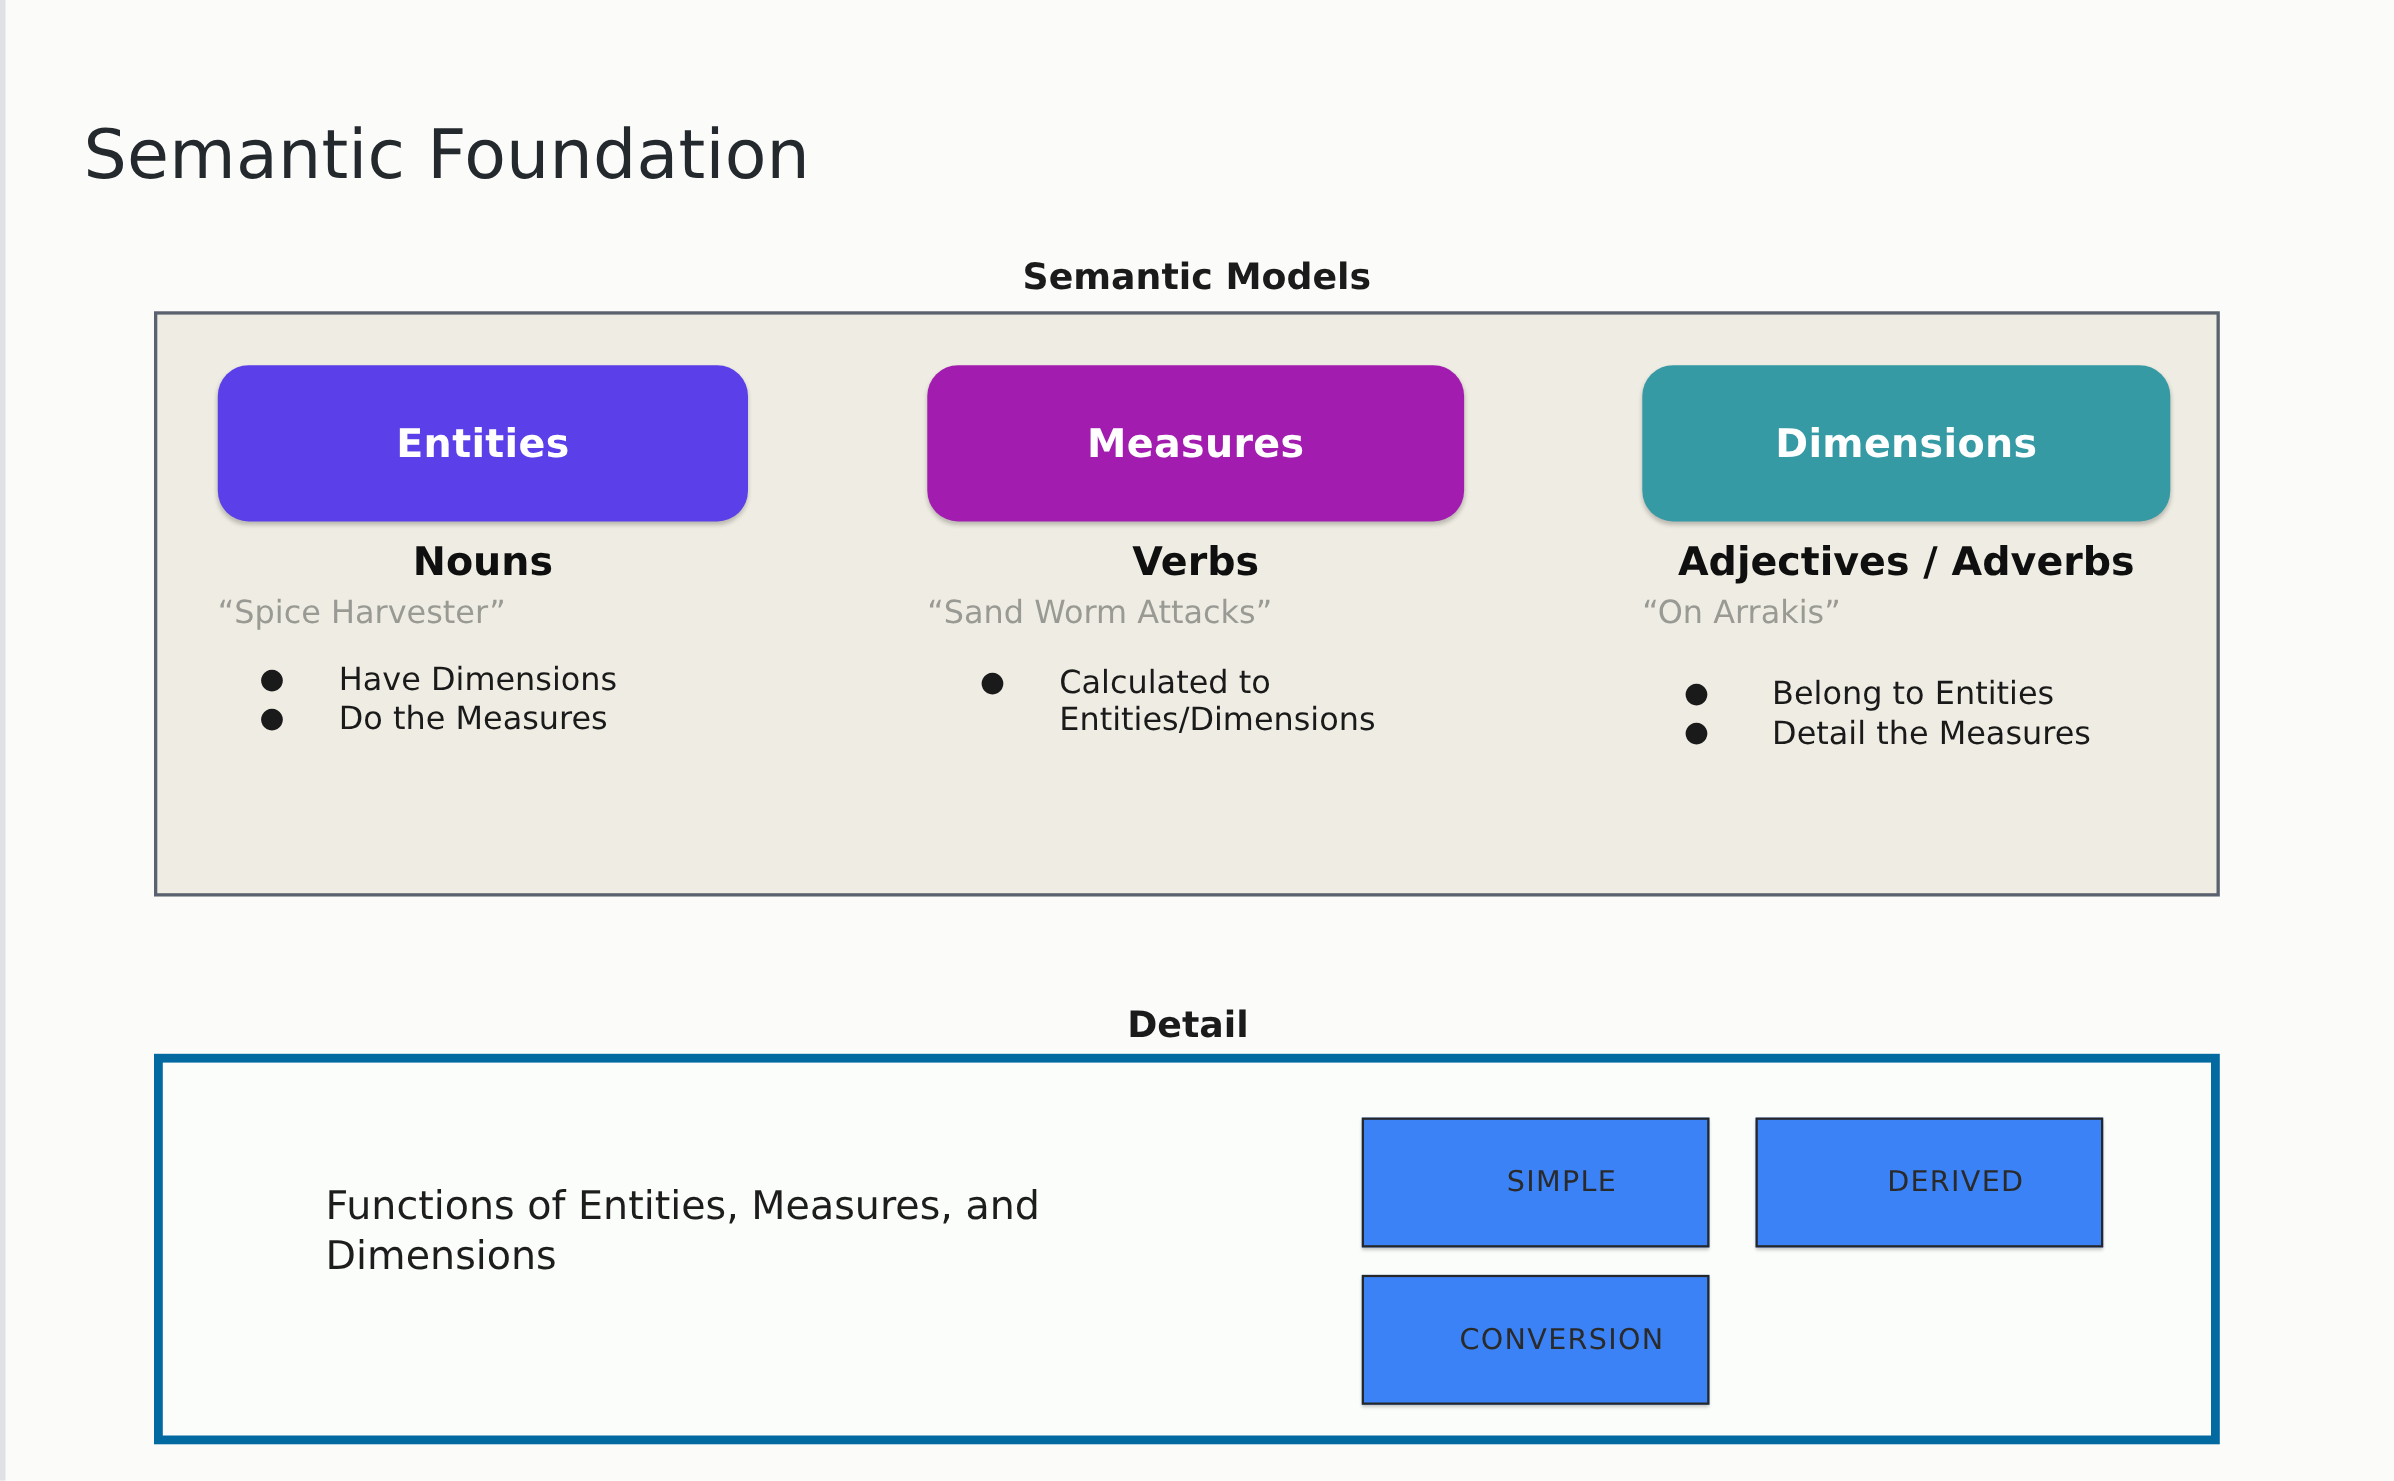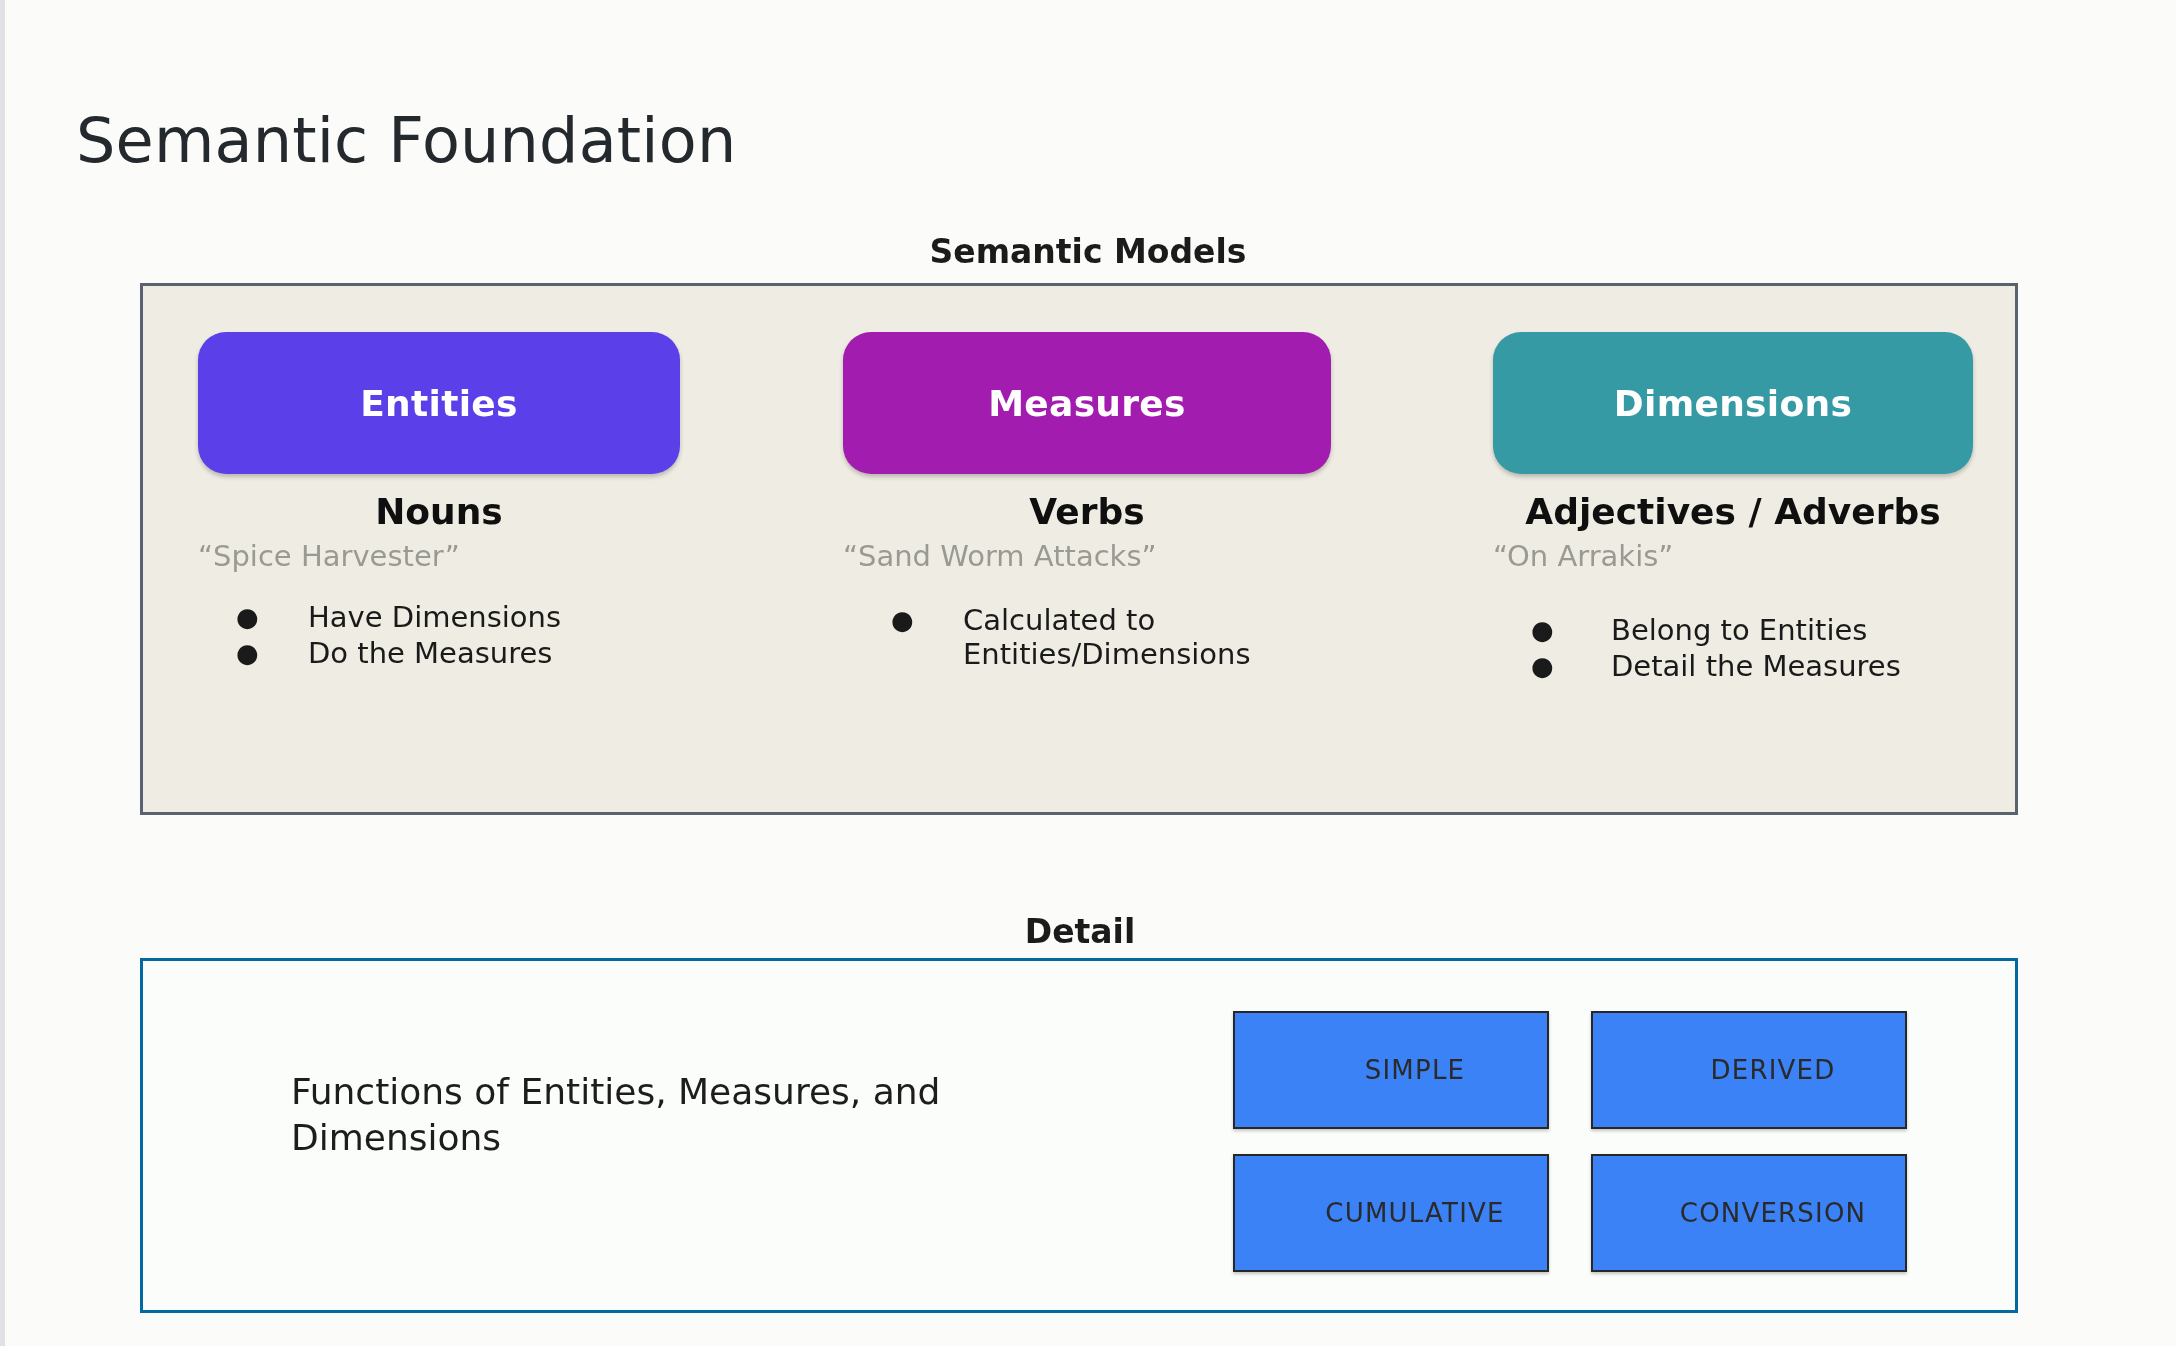--- a/index.html
+++ b/index.html
@@ -149,21 +149,21 @@
   #col-dimensions .bullets .dot { width: 80px; }
 
   
   .mx-panel {
     position: absolute;
     left: 140px;
     top: 958px;
     width: 1878px;
     height: 355px;
     background: #fbfdfa;
-    border: 3px solid #0369a1;
+    border: 8px solid #0369a1;
     box-sizing: border-box;
   }
   .mx-desc {
     position: absolute;
     left: 148px;
     top: 108px;
     font-size: 36px;
     line-height: 1.28;
     color: #1d1d1d;
     width: 700px;
@@ -265,19 +265,16 @@
   <div class="mx-desc">Functions of Entities, Measures, and Dimensions</div>
 
   <div class="mx-grid">
     <div class="mx-card">
       <span class="mx-card-label">SIMPLE</span>
     </div>
     <div class="mx-card">
       <span class="mx-card-label">DERIVED</span>
     </div>
     <div class="mx-card">
-      <span class="mx-card-label">CUMULATIVE</span>
-    </div>
-    <div class="mx-card">
       <span class="mx-card-label">CONVERSION</span>
     </div>
   </div>
 </div>
 
 </body></html>

